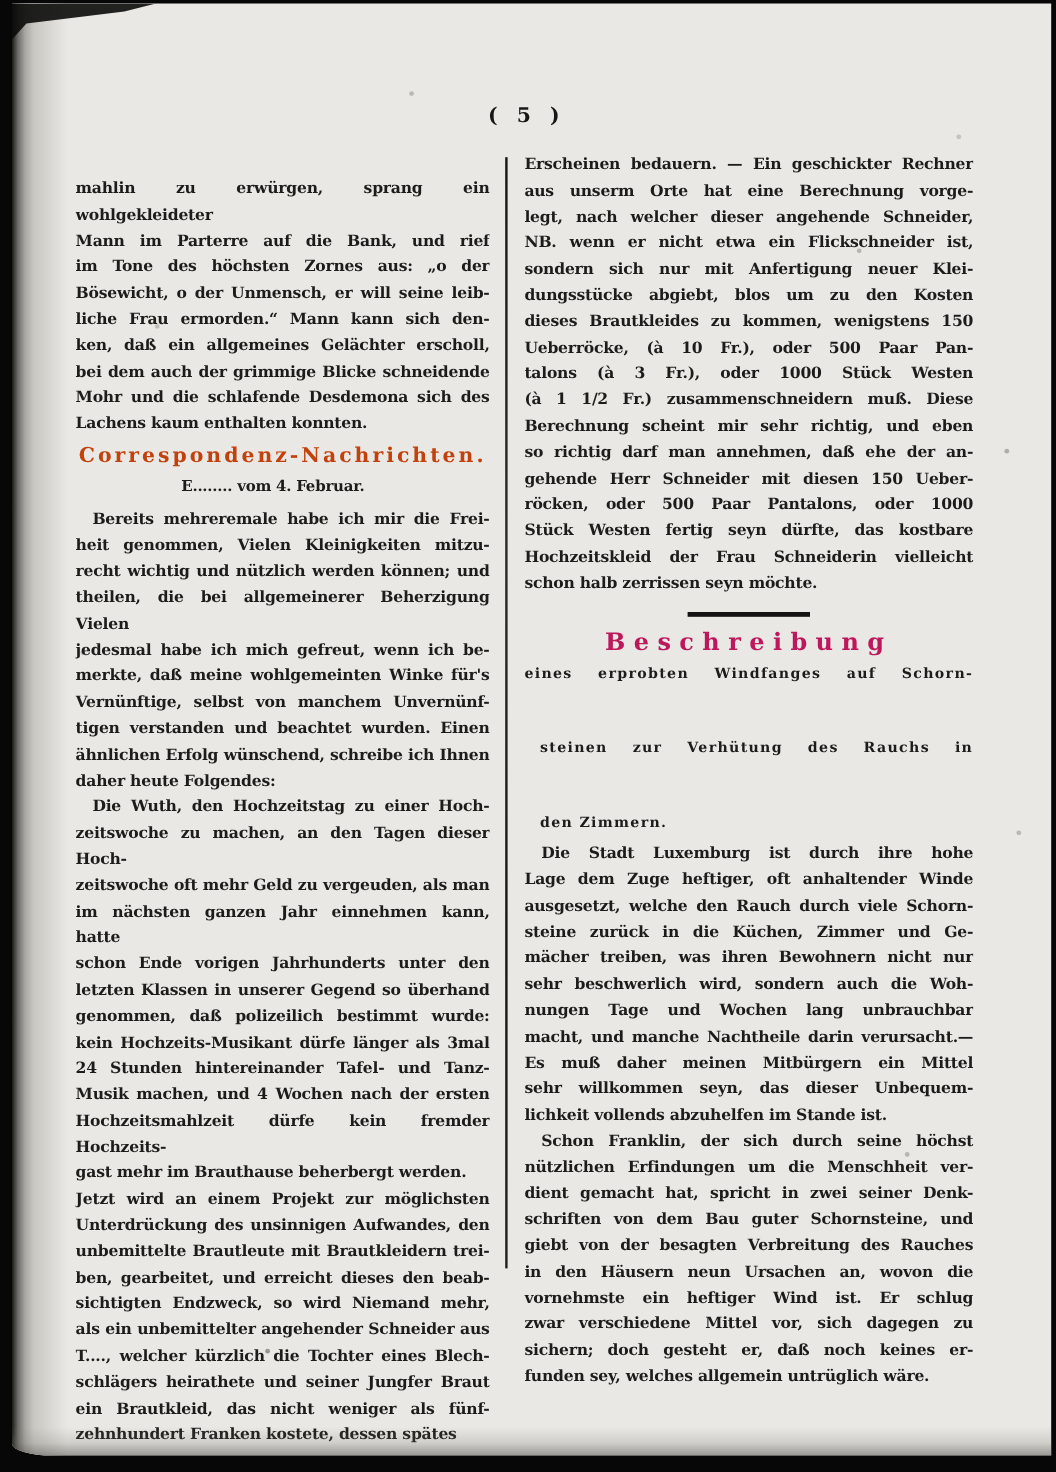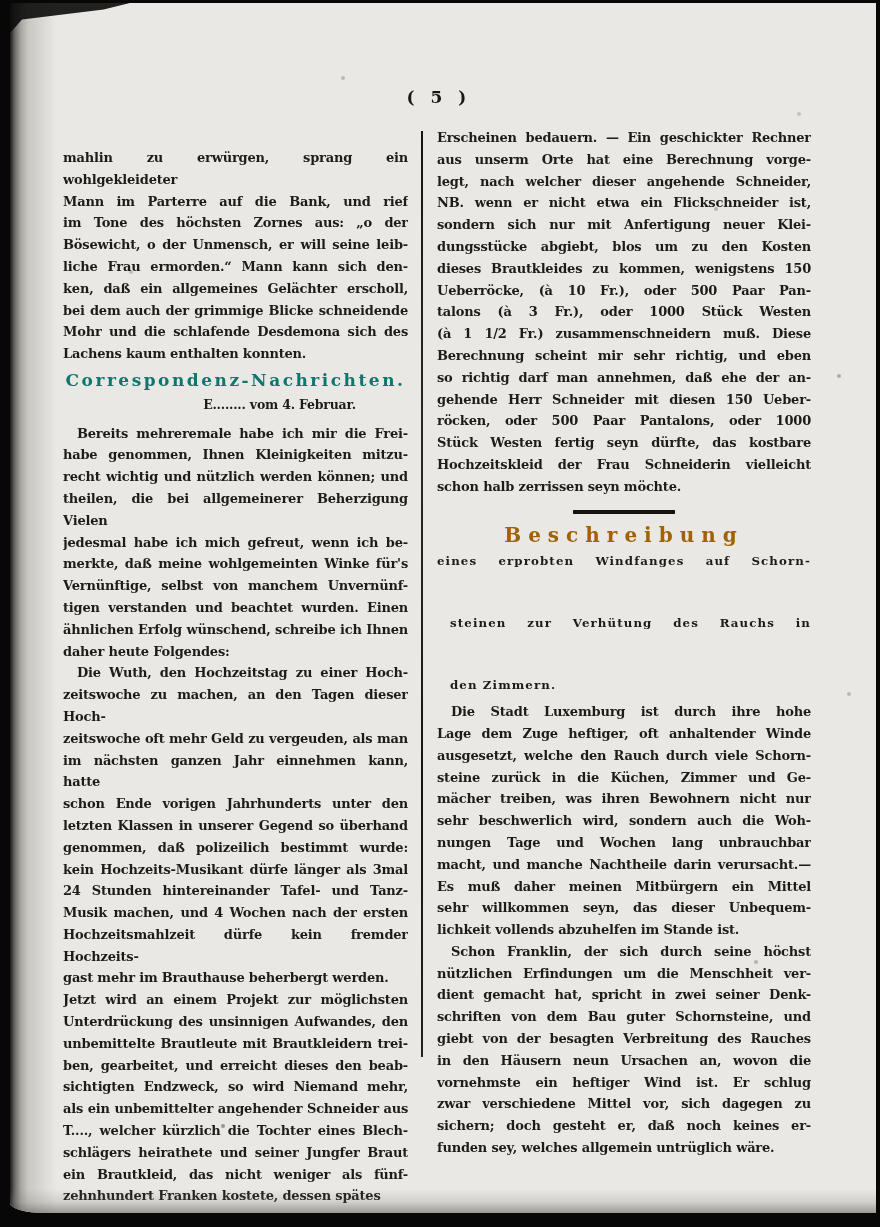--- a/index.html
+++ b/index.html
@@ -102,43 +102,43 @@
   }
   .para .line:last-child { text-align-last: left; }
   .indent .line:first-child { text-indent: 14px; }
 
   .corr-heading {
     margin: 5px 0 2px 0;
     font-size: 17px;
     font-weight: bold;
     letter-spacing: 2.5px;
     text-align: center;
-    color: #0f766e;
+    color: #c2410c;
   }
   .dateline {
     margin: 0 0 7px 0;
     padding-left: 88px;
-    text-align: center;
+    text-align: left;
     font-size: 12.5px;
     font-weight: bold;
   }
 
   .rule-divider {
     width: 102px; height: 4px;
     margin: 12px auto 11px auto;
     background: #141312;
   }
 
   .besch-heading {
     margin: 0 0 6px 0;
     font-size: 20px;
     font-weight: bold;
     letter-spacing: 7px;
     text-align: center;
-    color: #a16207;
+    color: #be185d;
   }
 
   .subtitle {
     margin: 0 0 7px 0;
     font-size: 11.8px;
     letter-spacing: 1.1px;
     line-height: 18.6px;
     font-weight: bold;
   }
   .subtitle .line:not(:first-child) { padding-left: 13px; margin-top: 43px; }
@@ -167,21 +167,21 @@
           <div class="line">Mohr und die schlafende Desdemona sich des</div>
           <div class="line">Lachens kaum enthalten konnten.</div>
         </div>
 
       <h2 class="corr-heading">Correspondenz-Nachrichten.</h2>
 
       <div class="dateline">E........ vom 4. Februar.</div>
 
       <div class="para indent">
           <div class="line">Bereits mehreremale habe ich mir die Frei-</div>
-          <div class="line">habe genommen, Ihnen Kleinigkeiten mitzu-</div>
+          <div class="line">heit genommen, Vielen Kleinigkeiten mitzu-</div>
           <div class="line">recht wichtig und nützlich werden können; und</div>
           <div class="line">theilen, die bei allgemeinerer Beherzigung Vielen</div>
           <div class="line">jedesmal habe ich mich gefreut, wenn ich be-</div>
           <div class="line">merkte, daß meine wohlgemeinten Winke für's</div>
           <div class="line">Vernünftige, selbst von manchem Unvernünf-</div>
           <div class="line">tigen verstanden und beachtet wurden. Einen</div>
           <div class="line">ähnlichen Erfolg wünschend, schreibe ich Ihnen</div>
           <div class="line">daher heute Folgendes:</div>
         </div>
 

